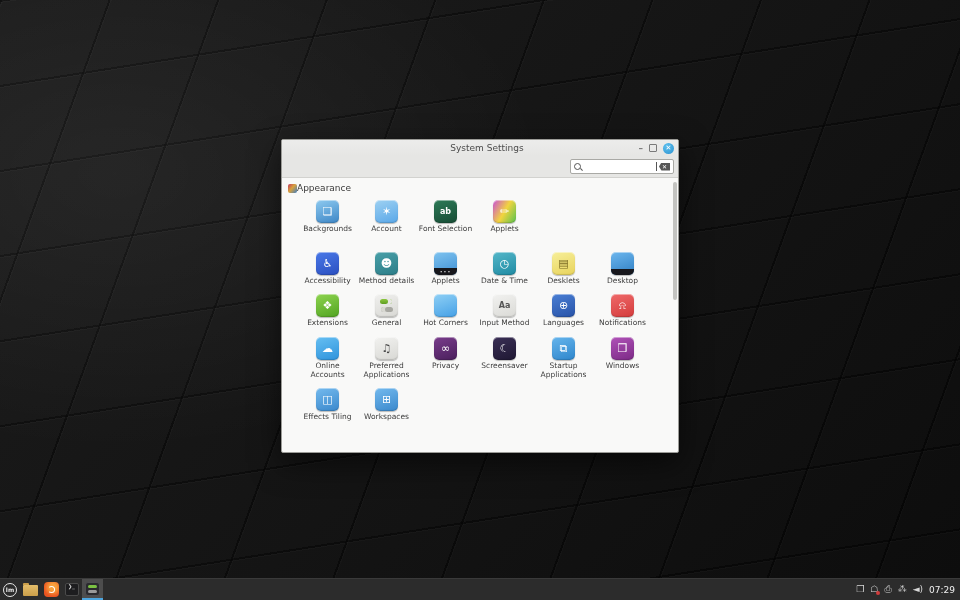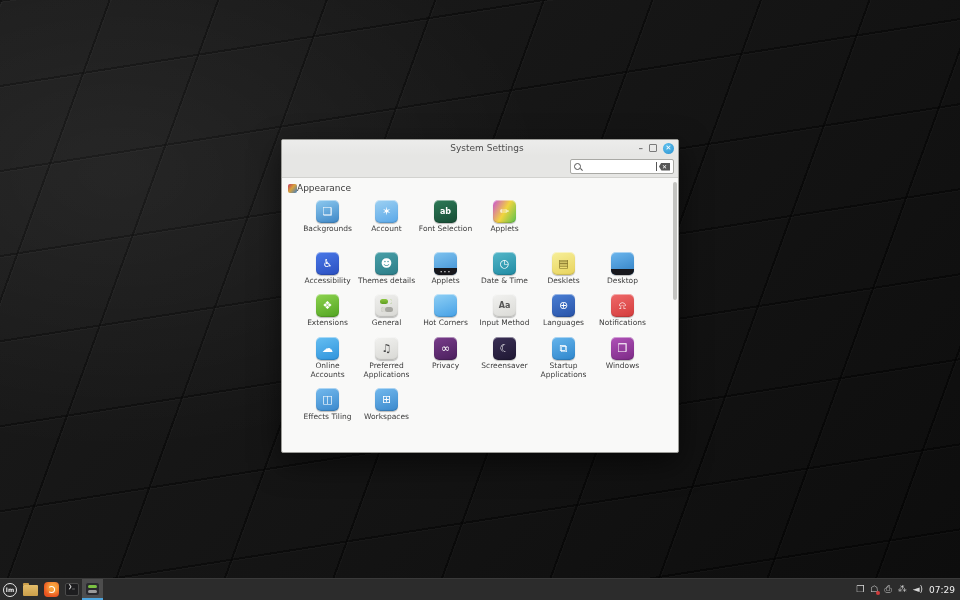--- a/index.html
+++ b/index.html
@@ -181,21 +181,21 @@
         <div class="tile">
           <div class="appicon v-default" style="background: linear-gradient(160deg, rgb(74, 121, 232), rgb(43, 79, 192));">
             <span class="g" style="color: rgb(255, 255, 255);">♿</span>
           </div>
           <div class="tile-label">Accessibility</div>
         </div>
         <div class="tile">
           <div class="appicon v-default" style="background: linear-gradient(160deg, rgb(73, 160, 168), rgb(44, 125, 136));">
             <span class="g" style="color: rgb(255, 255, 255);">☻</span>
           </div>
-          <div class="tile-label">Themes details</div>
+          <div class="tile-label">Method details</div>
         </div>
         <div class="tile">
           <div class="appicon v-applets" style="background: linear-gradient(160deg, rgb(127, 196, 240), rgb(63, 143, 212));">
             <span class="g" style="color: rgb(255, 255, 255);">···</span>
           </div>
           <div class="tile-label">Applets</div>
         </div>
         <div class="tile">
           <div class="appicon v-default" style="background: linear-gradient(160deg, rgb(85, 183, 201), rgb(31, 139, 163));">
             <span class="g" style="color: rgb(255, 255, 255);">◷</span>

